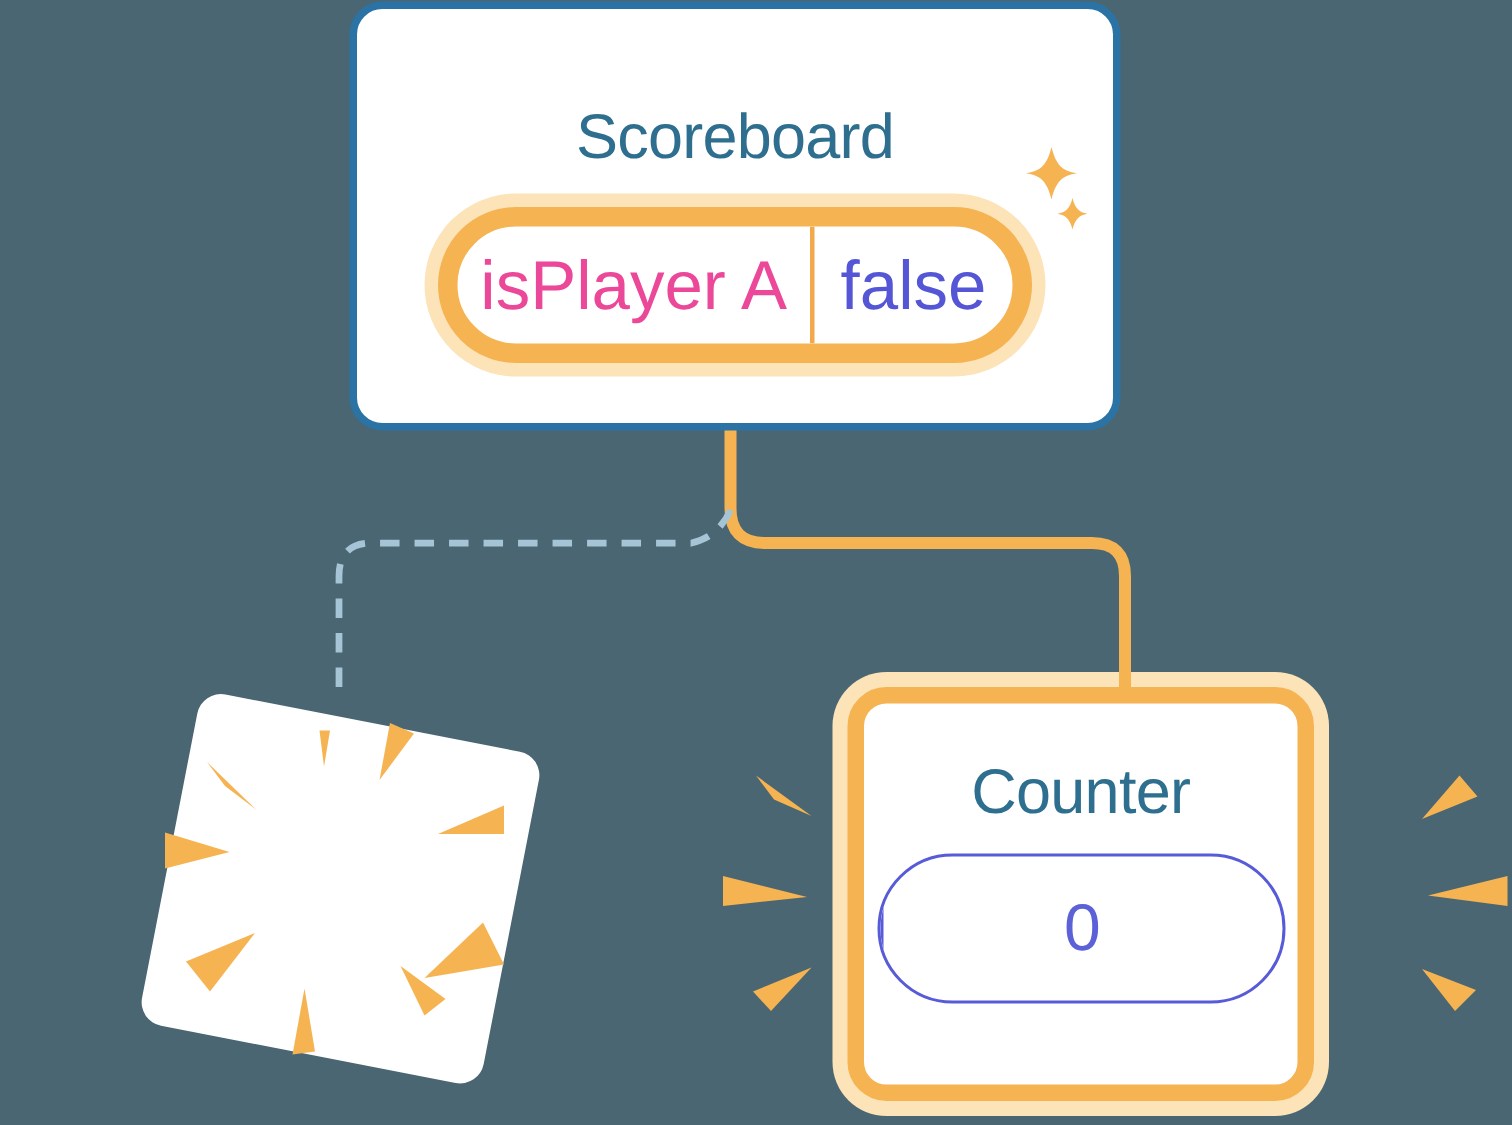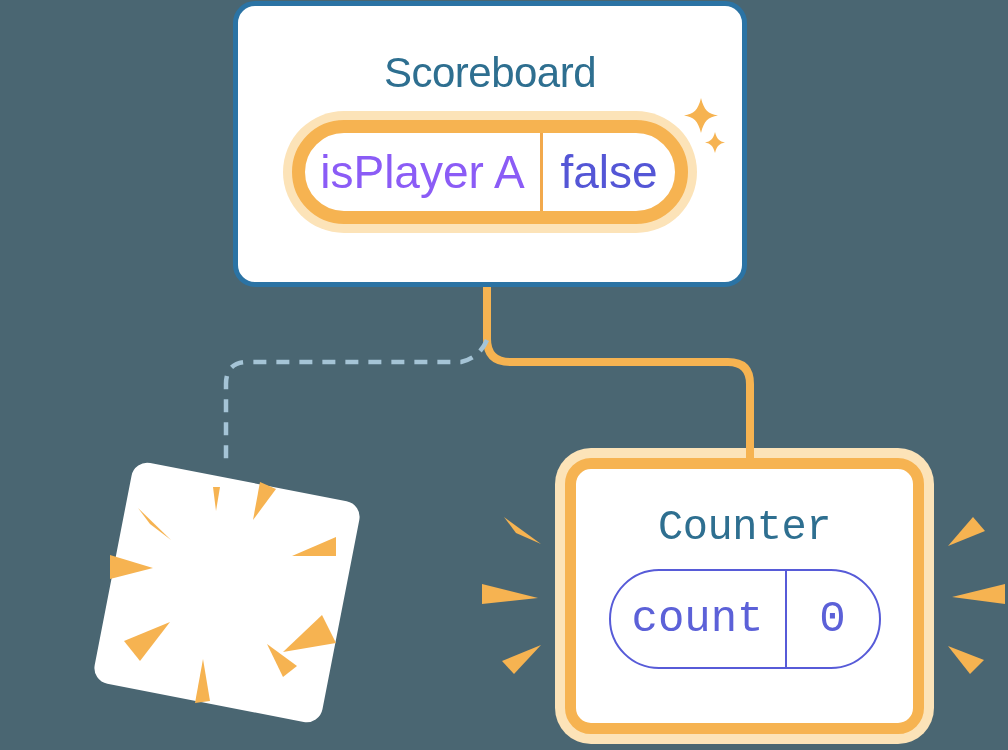--- a/index.html
+++ b/index.html
@@ -13,29 +13,29 @@
   
   .component-card{
     position:absolute;background:#FFFFFF;box-sizing:border-box;
     display:flex;flex-direction:column;align-items:center;
   }
   .scoreboard-card{
     left:233px;top:1px;width:514px;height:286px;
     border:5px solid #2B73A4;border-radius:22px;z-index:3;
   }
   .counter-card{
-    left:565px;top:458px;width:359px;height:276px;
+    left:565px;top:458px;width:311px;height:276px;
     border:11px solid #F6B351;border-radius:26px;
-    box-shadow:0 0 0 10px #FCE3B8;z-index:1;font-family:Liberation Mono, monospace;
+    box-shadow:0 0 0 10px #FCE3B8;z-index:1;
   }
   .card-title{
     font-size:42px;font-weight:500;letter-spacing:-0.5px;
     color:#2E6F90;line-height:1.1;white-space:nowrap;
   }
-  .scoreboard-card .card-title{margin-top:44px;}
+  .scoreboard-card .card-title{margin-top:62px;}
   .counter-card .card-title{margin-top:36px;}
 
   
   .state-pill{
     box-sizing:border-box;display:flex;align-items:stretch;
     background:#FFFFFF;border-radius:999px;overflow:hidden;
   }
   .pill-highlight{
     margin-top:24px;width:396px;height:104px;
     border:13px solid #F6B351;box-shadow:0 0 0 9px #FCE3B8;
@@ -44,41 +44,38 @@
     margin-top:18px;width:272px;height:100px;
     border:2.5px solid #575BD8;
   }
   .pill-cell{display:flex;align-items:center;justify-content:center;white-space:nowrap;}
   .pill-highlight .pill-label-cell{width:235px;}
   .pill-highlight .pill-value-cell{flex:1;}
   .pill-plain .pill-label-cell{width:174px;}
   .pill-plain .pill-value-cell{flex:1;}
   .pill-divider-orange{width:3px;background:#F2A94C;}
   .pill-divider-purple{width:2px;background:#575BD8;}
-  .state-label{font-size:46px;color:#8b5cf6;}
+  .state-label{font-size:46px;color:#ec4899;}
   .state-value-bold{font-size:46px;font-weight:400;color:#5456D6;}
   .pill-plain .state-label,.pill-plain .state-value{font-size:44px;color:#5C61D8;}
   .state-value{font-size:44px;color:#5C61D8;}
 
   
   .destroyed-card{
     position:absolute;left:111px;top:480px;width:232px;height:225px;
     background:#FFFFFF;border-radius:16px;transform:rotate(11deg);
     z-index:4;
   }
 </style>
 </head>
 <body>
 
 <div class="component-card counter-card">
   <div class="card-title">Counter</div>
   <div class="state-pill pill-plain">
-    <div class="pill-cell pill-label-cell">
-      <span class="state-label">count</span>
-    </div>
     <div class="pill-divider-purple"></div>
     <div class="pill-cell pill-value-cell">
       <span class="state-value">0</span>
     </div>
   </div>
 </div>
 
 <svg class="overlay" width="1008" height="750" viewBox="0 0 1008 750" style="z-index:2;">
   <path d="M 487 284 L 487 339 Q 487 362 510 362 L 728 362 Q 750 362 750 384 L 750 465" fill="none" stroke="#F6B351" stroke-width="8"></path>
   <path d="M 487 340 Q 479 358 461 362 L 248 362 Q 226 362 226 384 L 226 461" fill="none" stroke="#A5C4D6" stroke-width="4.5" stroke-dasharray="13 10"></path>

